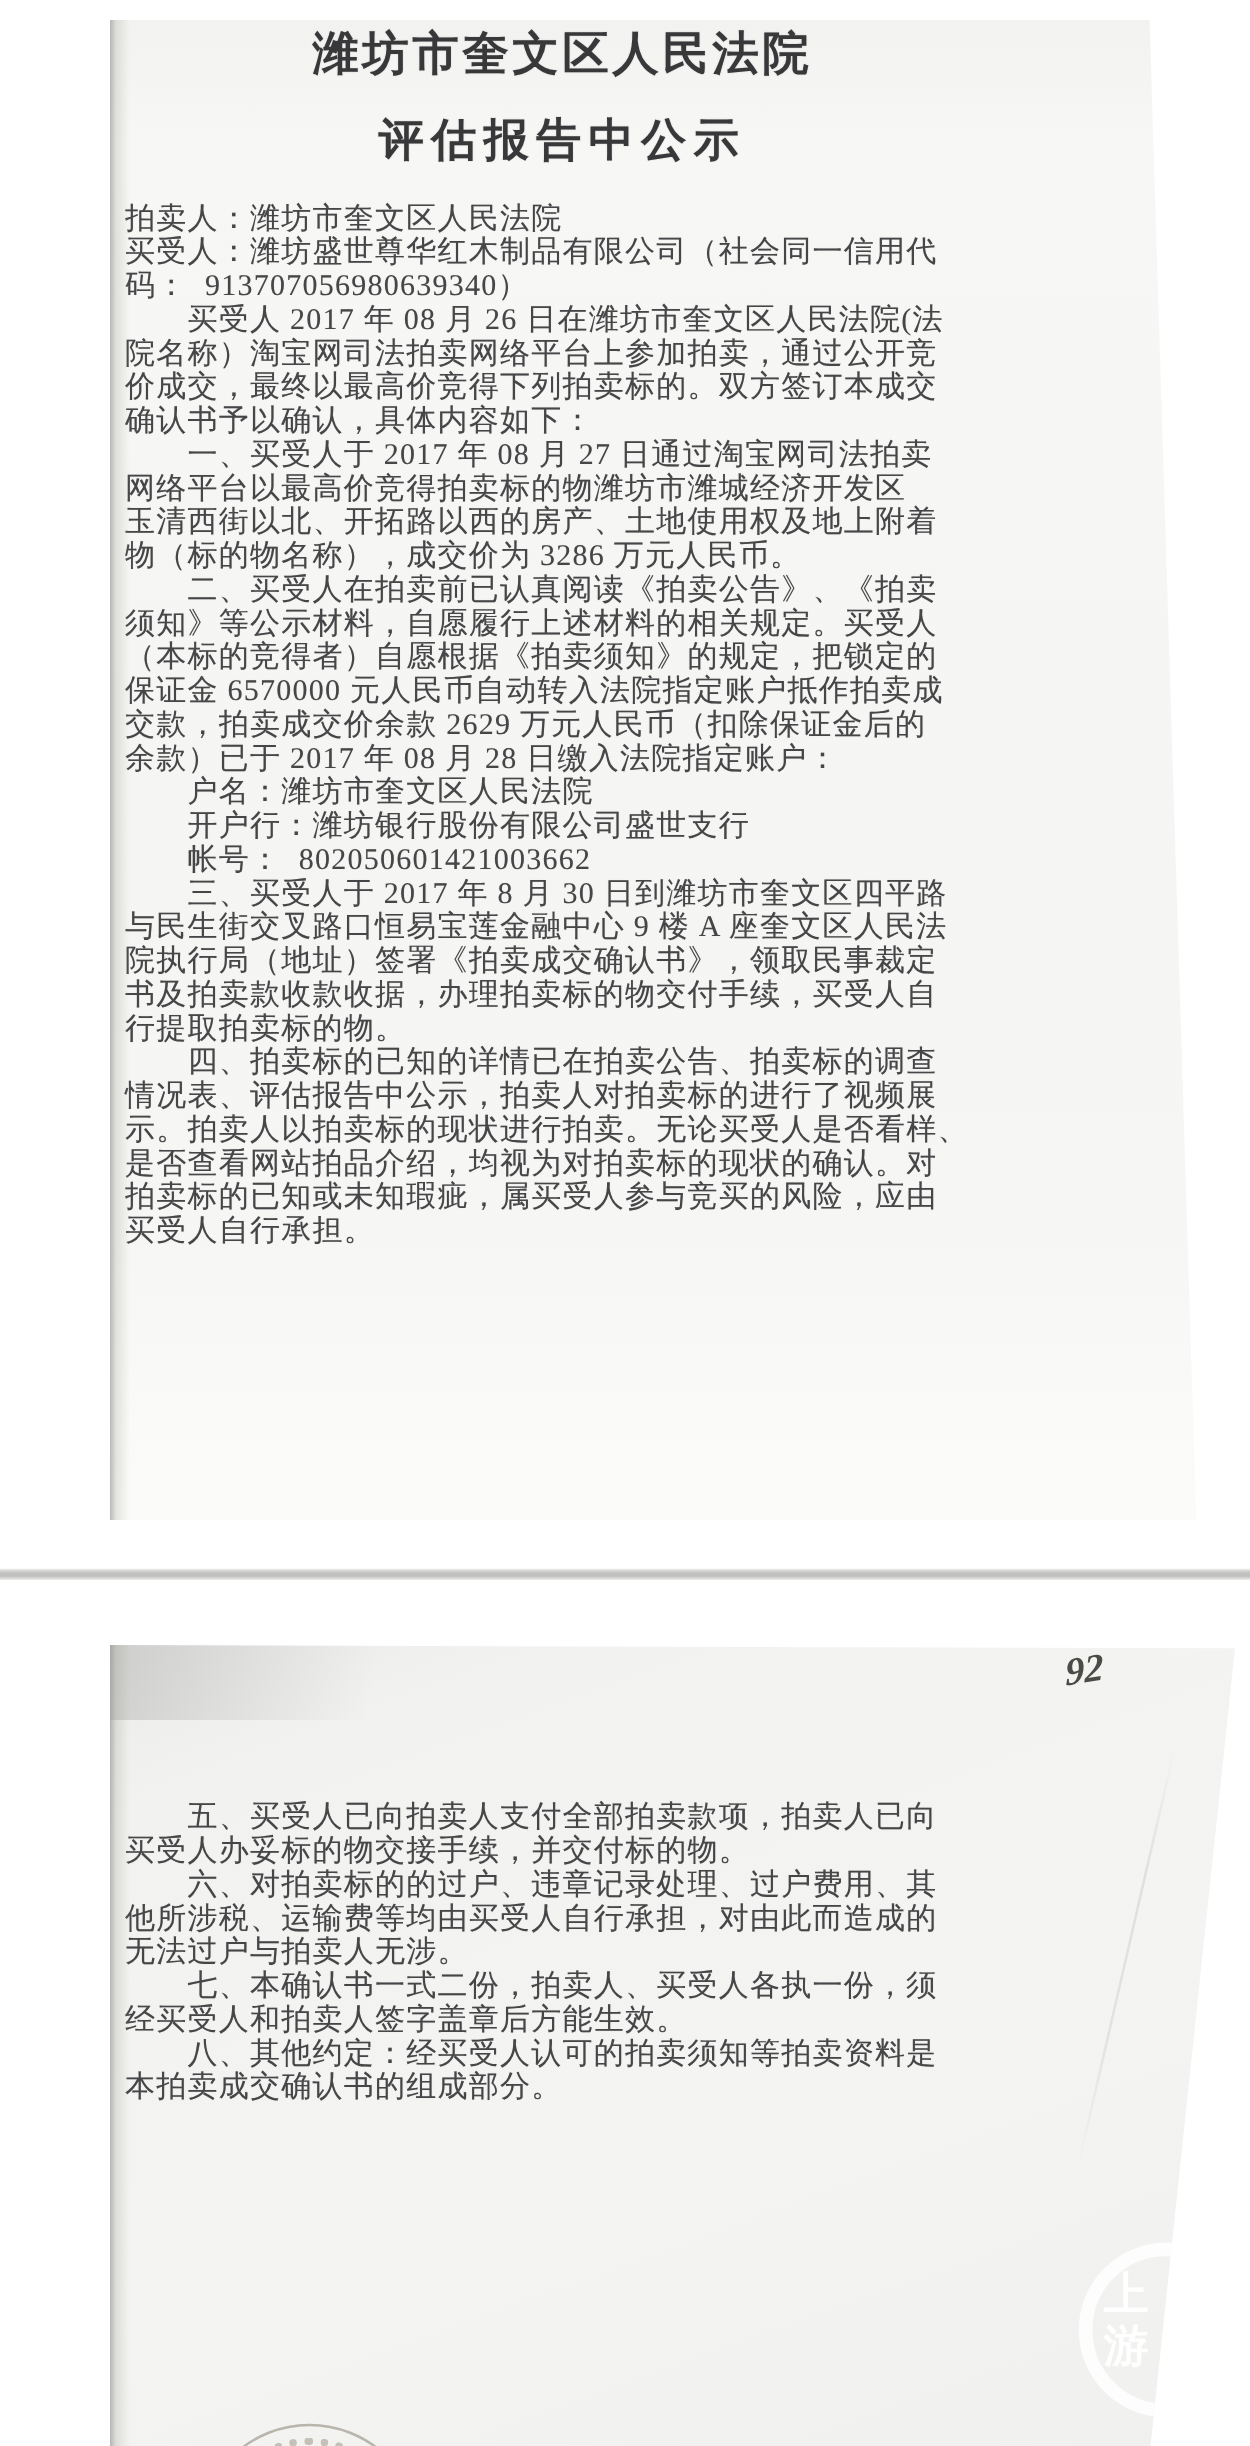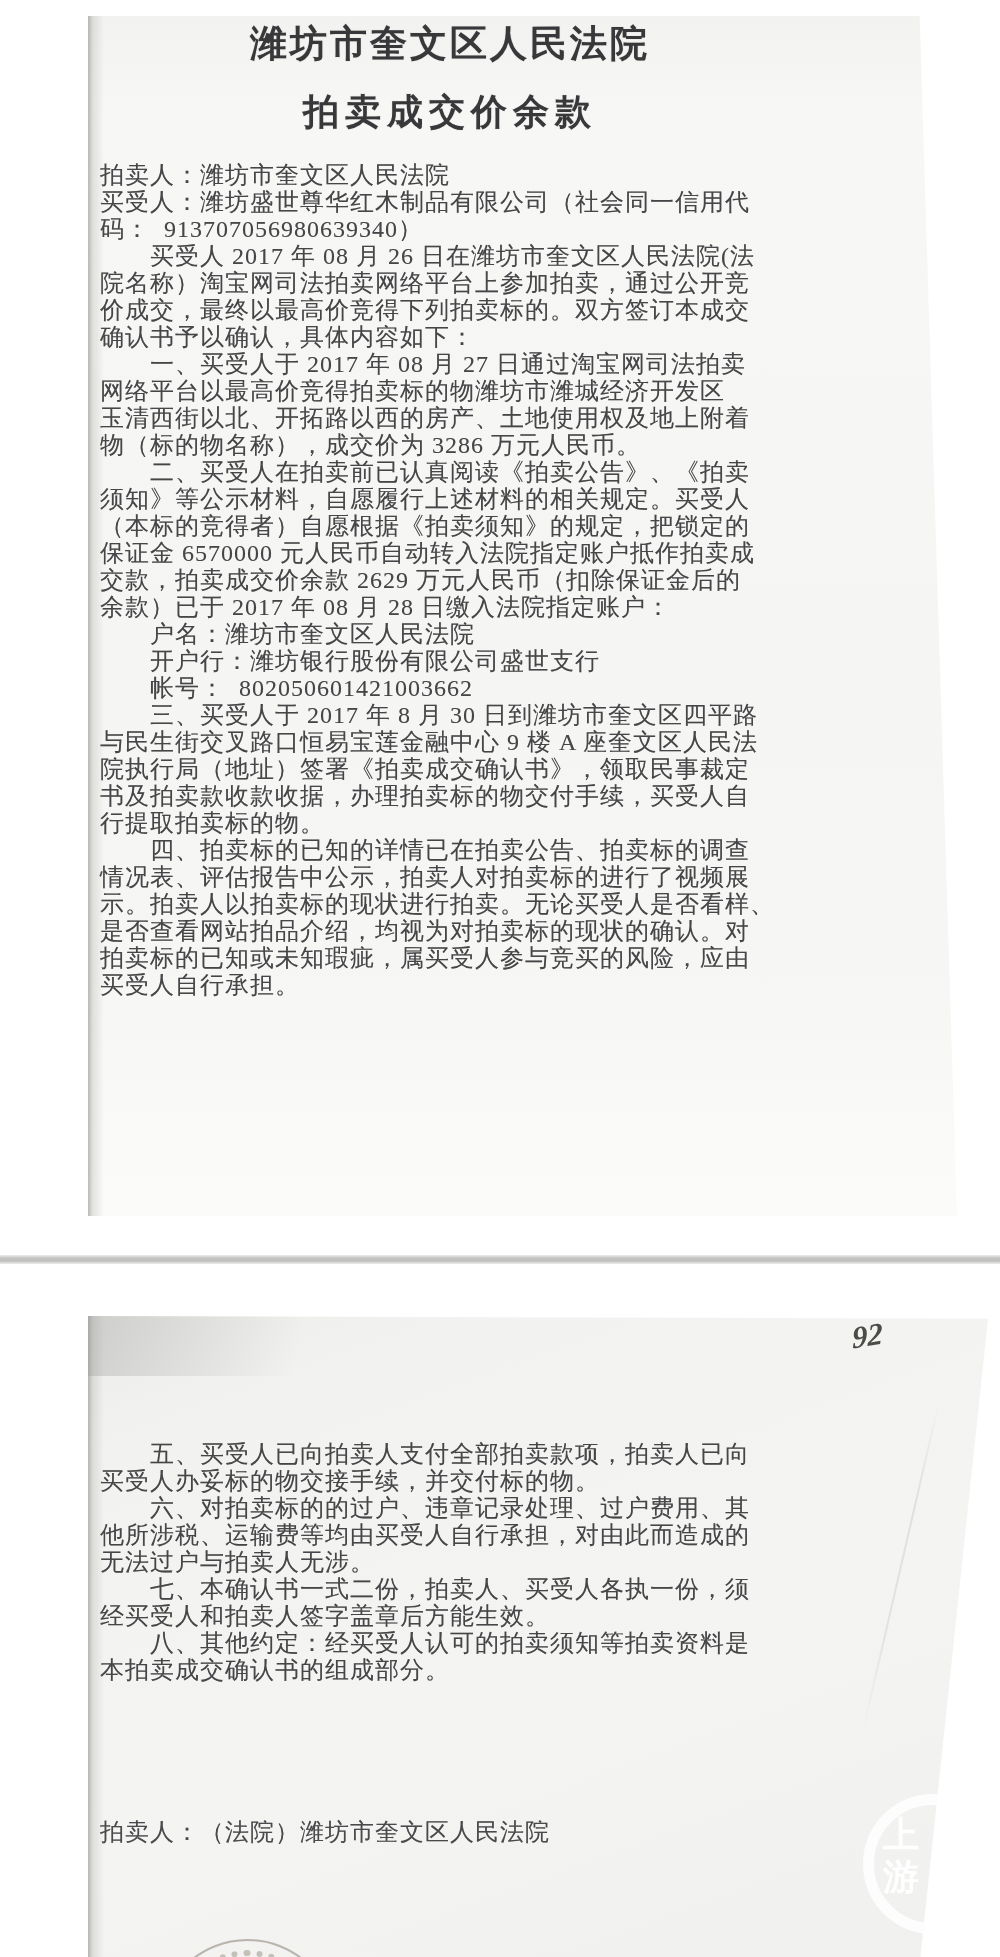--- a/index.html
+++ b/index.html
@@ -75,32 +75,31 @@
   }
 </style>
 </head>
 <body>
 
 <div class="stage">
 
   <section class="page page1">
     <div class="edge-shadow"></div>
     <h1 class="title title-court">潍坊市奎文区人民法院</h1>
-    <h2 class="title title-doc">拍卖成交价余款</h2>
+    <h2 class="title title-doc">评估报告中公示</h2>
     <div class="body"><div class="doc-line">拍卖人：潍坊市奎文区人民法院</div><div class="doc-line">买受人：潍坊盛世尊华红木制品有限公司（社会同一信用代</div><div class="doc-line">码：  913707056980639340）</div><div class="doc-line">　　买受人 2017 年 08 月 26 日在潍坊市奎文区人民法院(法</div><div class="doc-line">院名称）淘宝网司法拍卖网络平台上参加拍卖，通过公开竞</div><div class="doc-line">价成交，最终以最高价竞得下列拍卖标的。双方签订本成交</div><div class="doc-line">确认书予以确认，具体内容如下：</div><div class="doc-line">　　一、买受人于 2017 年 08 月 27 日通过淘宝网司法拍卖</div><div class="doc-line">网络平台以最高价竞得拍卖标的物潍坊市潍城经济开发区</div><div class="doc-line">玉清西街以北、开拓路以西的房产、土地使用权及地上附着</div><div class="doc-line">物（标的物名称），成交价为 3286 万元人民币。</div><div class="doc-line">　　二、买受人在拍卖前已认真阅读《拍卖公告》、《拍卖</div><div class="doc-line">须知》等公示材料，自愿履行上述材料的相关规定。买受人</div><div class="doc-line">（本标的竞得者）自愿根据《拍卖须知》的规定，把锁定的</div><div class="doc-line">保证金 6570000 元人民币自动转入法院指定账户抵作拍卖成</div><div class="doc-line">交款，拍卖成交价余款 2629 万元人民币（扣除保证金后的</div><div class="doc-line">余款）已于 2017 年 08 月 28 日缴入法院指定账户：</div><div class="doc-line">　　户名：潍坊市奎文区人民法院</div><div class="doc-line">　　开户行：潍坊银行股份有限公司盛世支行</div><div class="doc-line">　　帐号：  802050601421003662</div><div class="doc-line">　　三、买受人于 2017 年 8 月 30 日到潍坊市奎文区四平路</div><div class="doc-line">与民生街交叉路口恒易宝莲金融中心 9 楼 A 座奎文区人民法</div><div class="doc-line">院执行局（地址）签署《拍卖成交确认书》，领取民事裁定</div><div class="doc-line">书及拍卖款收款收据，办理拍卖标的物交付手续，买受人自</div><div class="doc-line">行提取拍卖标的物。</div><div class="doc-line">　　四、拍卖标的已知的详情已在拍卖公告、拍卖标的调查</div><div class="doc-line">情况表、评估报告中公示，拍卖人对拍卖标的进行了视频展</div><div class="doc-line">示。拍卖人以拍卖标的现状进行拍卖。无论买受人是否看样、</div><div class="doc-line">是否查看网站拍品介绍，均视为对拍卖标的现状的确认。对</div><div class="doc-line">拍卖标的已知或未知瑕疵，属买受人参与竞买的风险，应由</div><div class="doc-line">买受人自行承担。</div></div>
   </section>
 
   <div class="divider"></div>
 
   <section class="page page2">
     <div class="edge-shadow"></div>
     <div class="corner-shade"></div>
     <div class="handwritten-num">92</div>
     <div class="body body2"><div class="doc-line">　　五、买受人已向拍卖人支付全部拍卖款项，拍卖人已向</div><div class="doc-line">买受人办妥标的物交接手续，并交付标的物。</div><div class="doc-line">　　六、对拍卖标的的过户、违章记录处理、过户费用、其</div><div class="doc-line">他所涉税、运输费等均由买受人自行承担，对由此而造成的</div><div class="doc-line">无法过户与拍卖人无涉。</div><div class="doc-line">　　七、本确认书一式二份，拍卖人、买受人各执一份，须</div><div class="doc-line">经买受人和拍卖人签字盖章后方能生效。</div><div class="doc-line">　　八、其他约定：经买受人认可的拍卖须知等拍卖资料是</div><div class="doc-line">本拍卖成交确认书的组成部分。</div></div>
-    <div class="signer">拍卖人：（法院）潍坊市奎文区人民法院</div>
     <div class="crease"></div>
     <div class="watermark">
       <span class="wm-ring"></span>
       <span class="wm-text">上游</span>
     </div>
     <div class="seal">
       <div class="seal-inner"></div>
     </div>
   </section>
 

